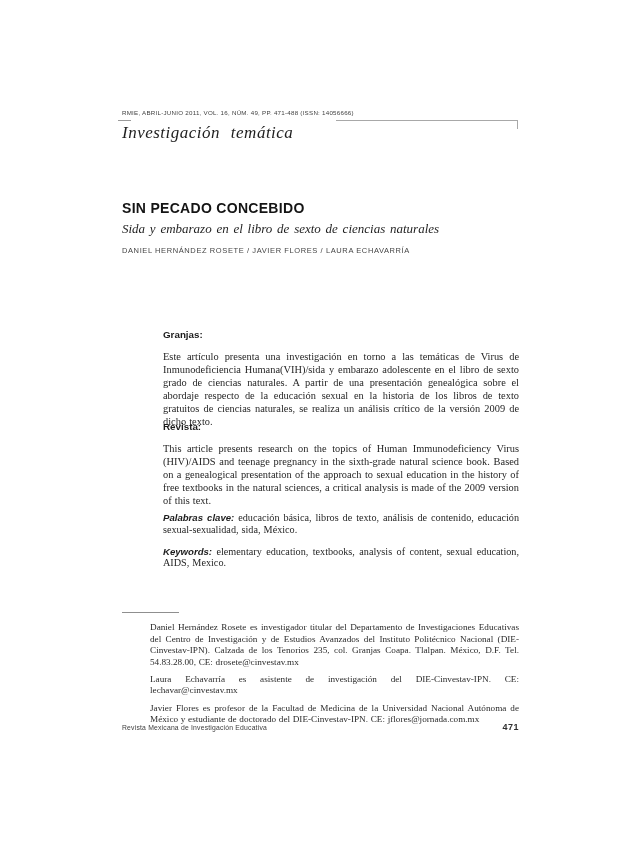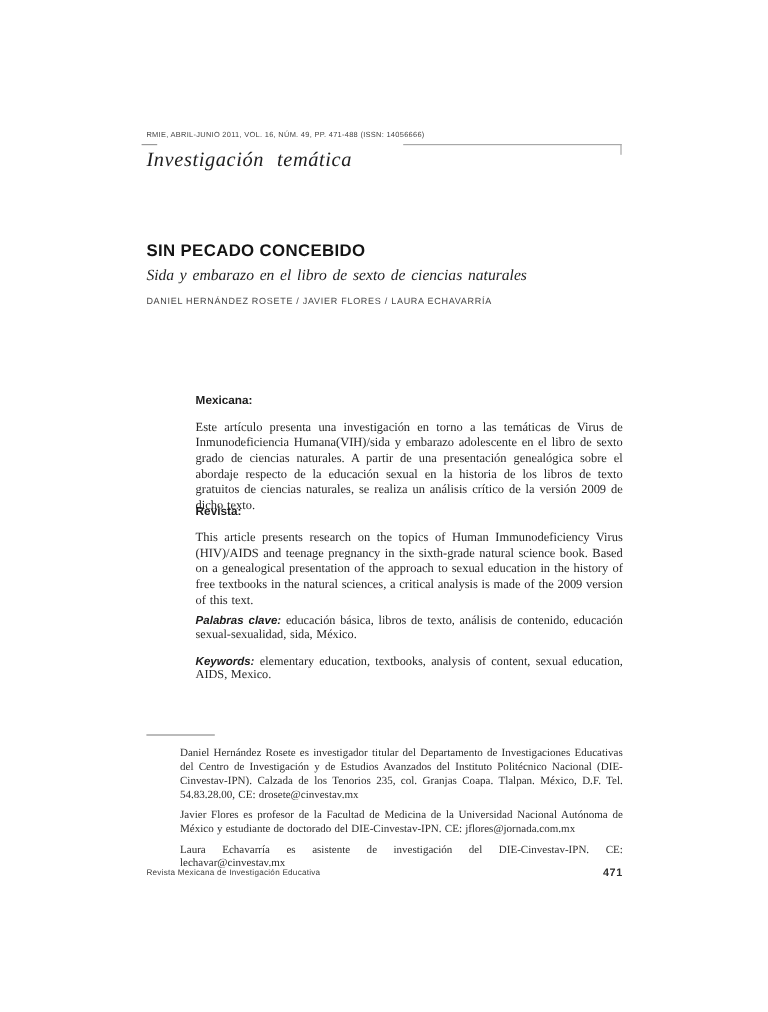--- a/index.html
+++ b/index.html
@@ -165,39 +165,39 @@
   <div class="hdr">RMIE, ABRIL-JUNIO 2011, VOL. 16, NÚM. 49, PP. 471-488 (ISSN: 14056666)</div>
   <div class="hdr-dash"></div>
   <div class="hdr-rule"></div>
   <div class="section">Investigación temática</div>
 
   <h1 class="title">SIN PECADO CONCEBIDO</h1>
   <div class="subtitle">Sida y embarazo en el libro de sexto de ciencias naturales</div>
   <div class="authors">DANIEL HERNÁNDEZ ROSETE / JAVIER FLORES / LAURA ECHAVARRÍA</div>
 
   <div class="block res">
-    <div class="blabel">Mexicana:</div>
+    <div class="blabel">Granjas:</div>
     <p class="btext">Este artículo presenta una investigación en torno a las temáticas de Virus de Inmunodeficiencia Humana(VIH)/sida y embarazo adolescente en el libro de sexto grado de ciencias naturales. A partir de una presentación genealógica sobre el abordaje respecto de la educación sexual en la historia de los libros de texto gratuitos de ciencias naturales, se realiza un análisis crítico de la versión 2009 de dicho texto.</p>
   </div>
 
   <div class="block abs">
     <div class="blabel">Revista:</div>
     <p class="btext">This article presents research on the topics of Human Immunodeficiency Virus (HIV)/AIDS and teenage pregnancy in the sixth-grade natural science book. Based on a genealogical presentation of the approach to sexual education in the history of free textbooks in the natural sciences, a critical analysis is made of the 2009 version of this text.</p>
   </div>
 
   <div class="block kw">
     <p class="btext kwp"><span class="blabel-inline">Palabras clave:</span> <span>educación básica, libros de texto, análisis de contenido, educación sexual-sexualidad, sida, México.</span></p>
     <p class="btext kwp"><span class="blabel-inline">Keywords:</span> <span>elementary education, textbooks, analysis of content, sexual education, AIDS, Mexico.</span></p>
   </div>
 
   <div class="fn-rule"></div>
   <div class="footnotes">
     <p class="fn">Daniel Hernández Rosete es investigador titular del Departamento de Investigaciones Educativas del Centro de Investigación y de Estudios Avanzados del Instituto Politécnico Nacional (DIE-Cinvestav-IPN). Calzada de los Tenorios 235, col. Granjas Coapa. Tlalpan. México, D.F. Tel. 54.83.28.00, CE: drosete@cinvestav.mx</p>
+    <p class="fn">Laura Echavarría es asistente de investigación del DIE-Cinvestav-IPN. CE: lechavar@cinvestav.mx</p>
     <p class="fn">Javier Flores es profesor de la Facultad de Medicina de la Universidad Nacional Autónoma de México y estudiante de doctorado del DIE-Cinvestav-IPN. CE: jflores@jornada.com.mx</p>
-    <p class="fn">Laura Echavarría es asistente de investigación del DIE-Cinvestav-IPN. CE: lechavar@cinvestav.mx</p>
   </div>
 
   <div class="footer">
     <span class="fjournal">Revista Mexicana de Investigación Educativa</span>
     <span class="fpage">471</span>
   </div>
 
 </div>
 
 </body></html>

